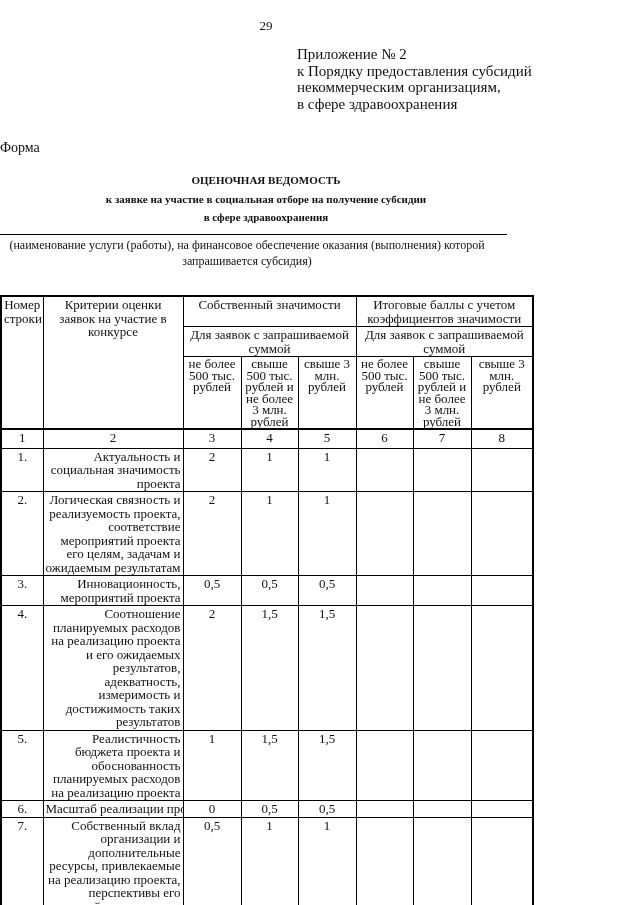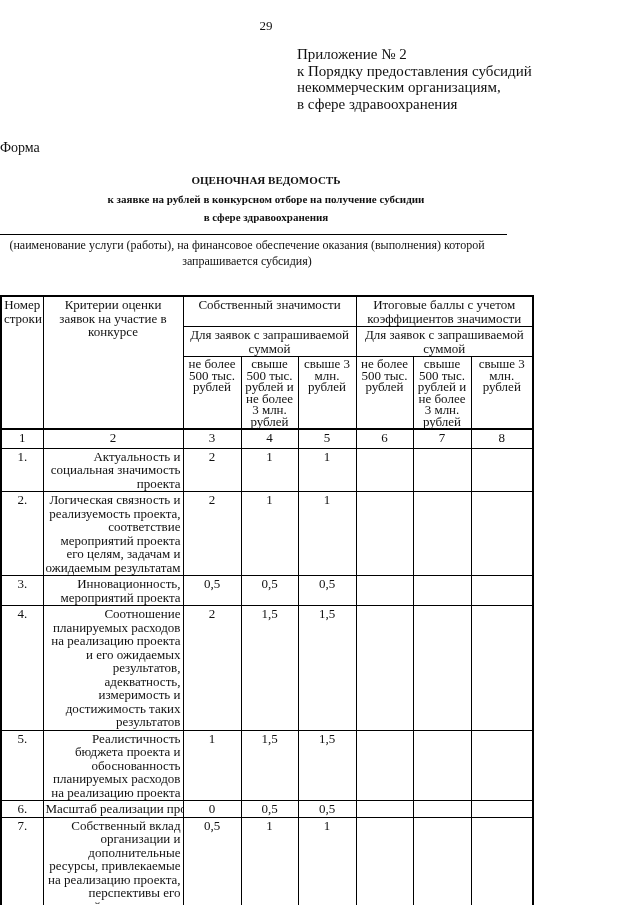--- a/index.html
+++ b/index.html
@@ -61,21 +61,21 @@
       <div>Приложение № 2</div>
       <div>к Порядку предоставления субсидий</div>
       <div>некоммерческим организациям,</div>
       <div>в сфере здравоохранения</div>
     </div>
 
     <div class="form-label">Форма</div>
 
     <div class="title-block">
       <div>ОЦЕНОЧНАЯ ВЕДОМОСТЬ</div>
-      <div>к заявке на рублей в конкурсном отборе на получение субсидии</div>
+      <div>к заявке на участие в социальная отборе на получение субсидии</div>
       <div>в сфере здравоохранения</div>
     </div>
 
     <div class="blank-line"></div>
     <div class="blank-caption">(наименование услуги (работы), на финансовое обеспечение оказания (выполнения) которой запрашивается субсидия)</div>
 
     <table class="eval">
       <colgroup>
         <col style="width:42px">
           <col style="width:140px">

